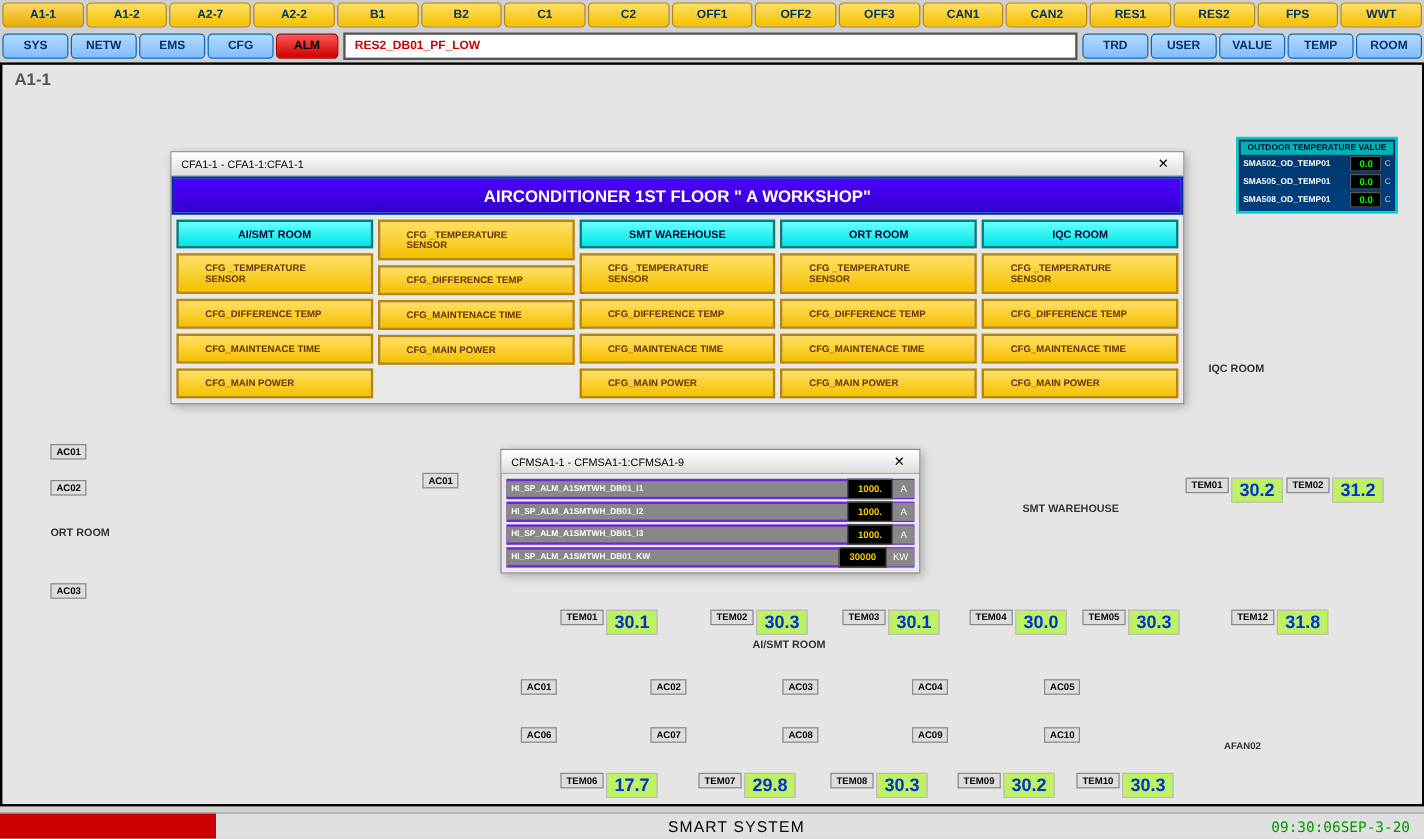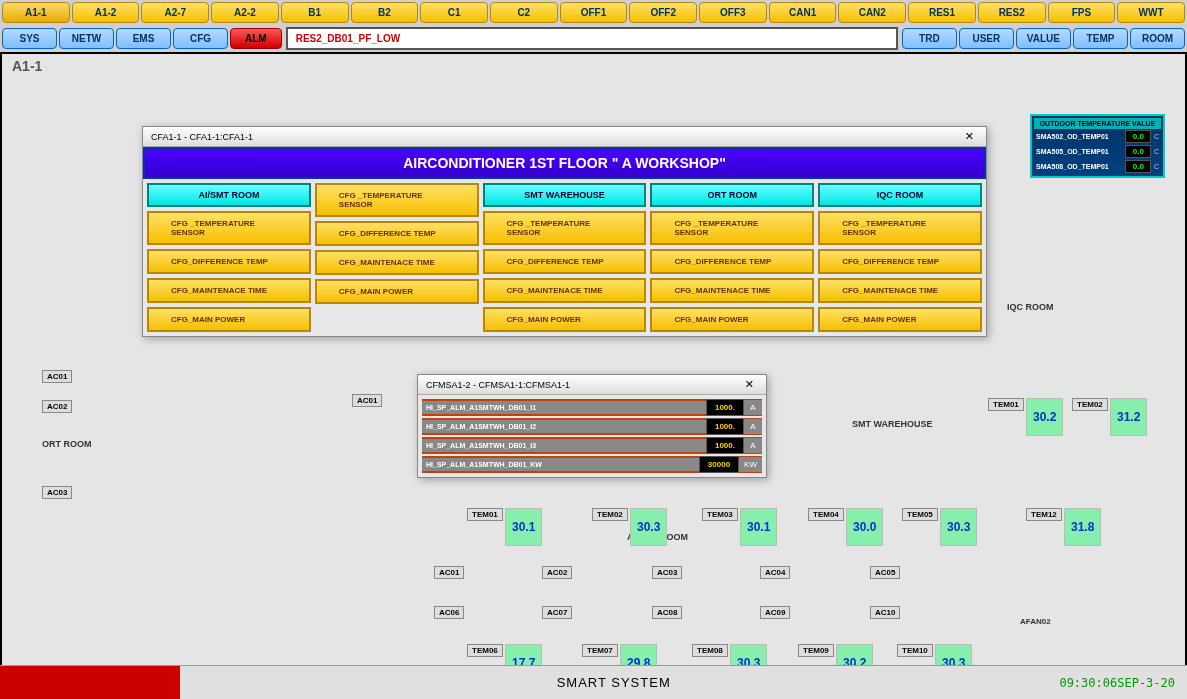--- a/index.html
+++ b/index.html
@@ -14,21 +14,21 @@
 .nav-btn-blue { background: linear-gradient(#b3d9ff, #80bfff); border: 1px solid #0066cc; border-radius: 4px; padding: 4px 10px; font-size: 10px; font-weight: bold; color: #003366; cursor: pointer; min-width: 55px; text-align: center; }
 .nav-btn-red { background: linear-gradient(#ff5555, #cc0000); border: 1px solid #990000; border-radius: 4px; padding: 4px 14px; font-size: 10px; font-weight: bold; color: #000; cursor: pointer; text-align: center; }
 .alarm-bar { background: #fff; border: 2px solid #555; flex: 1; padding: 4px 8px; color: #cc0000; font-weight: bold; font-size: 10px; margin: 0 2px; }
 
 
 .main-area { position: relative; width: 100%; height: 620px; background: #e5e5e5; border: 2px solid #000; }
 .page-label { position: absolute; top: 4px; left: 10px; font-size: 14px; font-weight: bold; color: #555; }
 
 
 .floor-label { position: absolute; background: #ddd; border: 1px solid #888; padding: 1px 4px; font-size: 8px; font-weight: bold; }
-.tem-value { position: absolute; background: #86efac; border: 1px solid #bbb; padding: 11px 6px; font-size: 12px; font-weight: bold; color: #0033cc; }
+.tem-value { position: absolute; background: #bef264; border: 1px solid #bbb; padding: 1px 6px; font-size: 15px; font-weight: bold; color: #0033cc; }
 .room-label { position: absolute; font-size: 9px; font-weight: bold; color: #333; }
 .afan-label { position: absolute; font-size: 8px; font-weight: bold; color: #333; margin-top: 28px; }
 
 
 .outdoor-panel { position: absolute; top: 60px; right: 20px; width: 135px; background: linear-gradient(#003366, #004080); border: 2px solid #00cccc; padding: 2px; }
 .outdoor-title { background: #00b3b3; color: #003; font-size: 7px; font-weight: bold; padding: 2px; text-align: center; }
 .outdoor-row { display: flex; align-items: center; padding: 1px 2px; gap: 3px; }
 .outdoor-label { color: #fff; font-size: 7px; font-weight: bold; flex: 1; }
 .outdoor-value { background: #000; color: #00ff00; font-size: 8px; font-weight: bold; padding: 1px 6px; border: 1px solid #555; min-width: 26px; text-align: right; }
 .outdoor-unit { color: #ccc; font-size: 7px; }
@@ -44,27 +44,27 @@
 .config-btn { background: linear-gradient(#ffe066, #f5c000); border: 2px solid #b8860b; padding: 6px 22px; font-size: 8px; font-weight: bold; color: #663300; text-align: left; cursor: pointer; }
 
 
 .dialog2 { position: absolute; top: 320px; left: 415px; width: 350px; background: #e8e8e8; border: 1px solid #888; box-shadow: 2px 2px 8px rgba(0,0,0,0.3); z-index: 20; }
 .dialog2-header { background: linear-gradient(#4d00ff, #3300cc); color: #fff; font-size: 11px; font-weight: bold; padding: 5px; text-align: center; border: 2px solid #0033aa; }
 .dialog2-body { display: flex; padding: 4px; gap: 4px; }
 .dialog2-left { flex: 0 0 140px; display: flex; align-items: center; gap: 4px; }
 .dialog2-right { flex: 1; display: flex; flex-direction: column; gap: 2px; }
 .db-label { background: #aaa; font-size: 8px; font-weight: bold; padding: 4px; flex: 1; }
 .enable-btn { background: linear-gradient(#ffe066, #f5c000); border: 2px solid #b8860b; padding: 4px 6px; font-size: 8px; font-weight: bold; cursor: pointer; }
-.param-row { display: flex; align-items: center; background: #c2410c; }
+.param-row { display: flex; align-items: center; background: #6d28d9; }
 .param-label { background: #888; color: #fff; font-size: 7px; font-weight: bold; padding: 3px 4px; flex: 1; }
 .param-value { background: #000; color: #ffcc00; font-size: 8px; font-weight: bold; padding: 3px 8px; min-width: 38px; text-align: center; border: 1px solid #555; }
 .param-unit { background: #888; color: #fff; font-size: 8px; padding: 3px 5px; min-width: 18px; text-align: center; }
 
 
-.bottom-bar { position: absolute; bottom: 0; left: 0; right: 0; height: 34px; background: #e0e0e0; border-top: 1px solid #999; display: flex; align-items: center; }
+.bottom-bar { position: absolute; bottom: 0; left: 0; right: 0; height: 22px; background: #e0e0e0; border-top: 1px solid #999; display: flex; align-items: center; }
 .bottom-red { background: #cc0000; width: 180px; height: 100%; }
 .bottom-title { flex: 1; text-align: center; font-size: 13px; letter-spacing: 1px; }
 .bottom-time { color: #009900; font-family: monospace; font-size: 12px; padding: 0 12px; }
 </style>
 </head>
 <body>
 
 <div class="top-nav" id="topnav">
     <button class="nav-btn-yellow active">A1-1</button>
     <button class="nav-btn-yellow">A1-2</button>
@@ -164,21 +164,21 @@
           <button class="config-btn">CFG_DIFFERENCE TEMP</button>
           <button class="config-btn">CFG_MAINTENACE TIME</button>
           <button class="config-btn">CFG_MAIN POWER</button>
         </div>
       </div>
   </div>
 
   
   <div class="dialog2">
     <div class="dialog-titlebar">
-      <span>CFMSA1-2 - CFMSA1-1:CFMSA1-1</span>
+      <span>CFMSA1-1 - CFMSA1-1:CFMSA1-9</span>
       <span class="dialog-close">✕</span>
     </div>
     <div class="dialog2-body">
       <div class="dialog2-right" id="d2params">
           <div class="param-row">
             <span class="param-label">HI_SP_ALM_A1SMTWH_DB01_I1</span>
             <span class="param-value">1000.</span>
             <span class="param-unit">A</span>
           </div>
           <div class="param-row">

